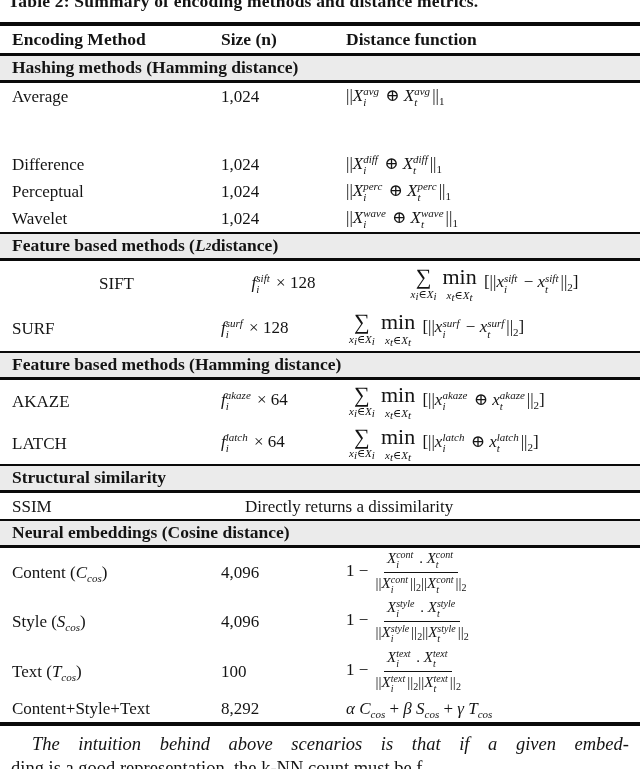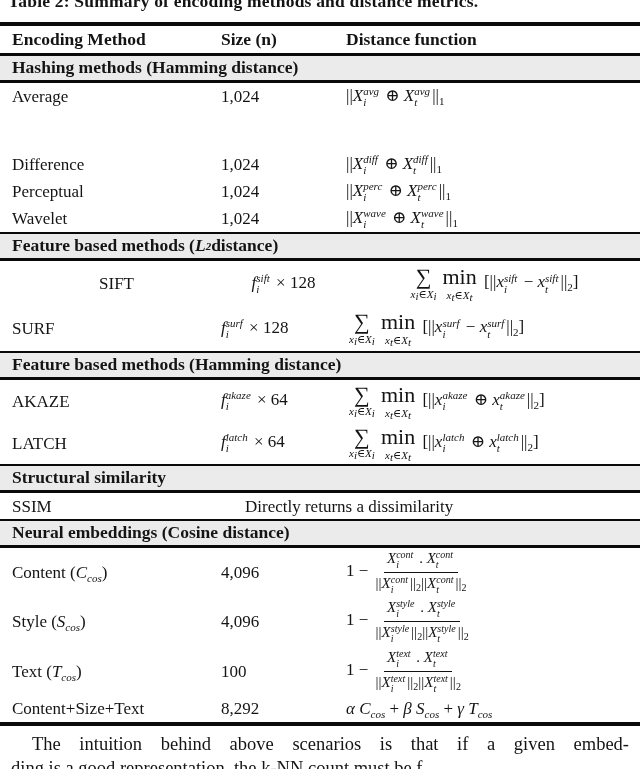--- a/index.html
+++ b/index.html
@@ -41,21 +41,21 @@
   .ubot i{font-size:11px;}
   .ubot sub{font-size:8px;vertical-align:-2px;}
   
   .frac{display:inline-flex;flex-direction:column;align-items:center;vertical-align:middle;line-height:1;margin-left:3px;}
   .fnum{border-bottom:1.3px solid #111;padding:0 3px 2px;margin-bottom:2px;}
   .fnum,.fden{font-size:15px;white-space:nowrap;}
   .frac .vsup,.frac .vsub{font-size:10px;height:10px;line-height:10px;}
   .frac sub{font-size:10px;vertical-align:-3px;}
   
   .para{position:absolute;top:733px;left:11px;right:11px;font-size:18.5px;line-height:23.5px;}
-  .para .l1{text-align:justify;text-align-last:justify;text-indent:21px;}
+  .para .l1{text-align:justify;text-align-last:justify;text-indent:21px;font-style:italic;}
   .para .l2{text-align:left;}
 </style>
 </head>
 <body>
 
 <div class="page">
 
   <div class="caption">Table 2: Summary of encoding methods and distance metrics.</div>
 
   <div class="table">
@@ -263,21 +263,21 @@
               <span class="fden">||<i>X</i><span class="vss">
                   <span class="vsup">text</span>
                   <span class="vsub">i</span>
                 </span>||<sub>2</sub>||<i>X</i><span class="vss">
                   <span class="vsup">text</span>
                   <span class="vsub">t</span>
                 </span>||<sub>2</sub></span>
             </span></div>
         </div>
         <div class="row" style="height: 27px;">
-          <div class="c1 cell">Content+Size+Text</div>
+          <div class="c1 cell">Content+Style+Text</div>
           <div class="c2 cell">8,292</div>
           <div class="c3 cell"><i>α</i> <i>C</i><sub><i>cos</i></sub> + <i>β</i> <i>S</i><sub><i>cos</i></sub> + <i>γ</i> <i>T</i><sub><i>cos</i></sub></div>
         </div>
         <div class="rule r4"></div>
       </div>
   </div>
 
   <div class="para">
     <div class="l1">The intuition behind above scenarios is that if a given embed-</div>
     <div class="l2">ding is a good representation, the k-NN count must be f</div>

